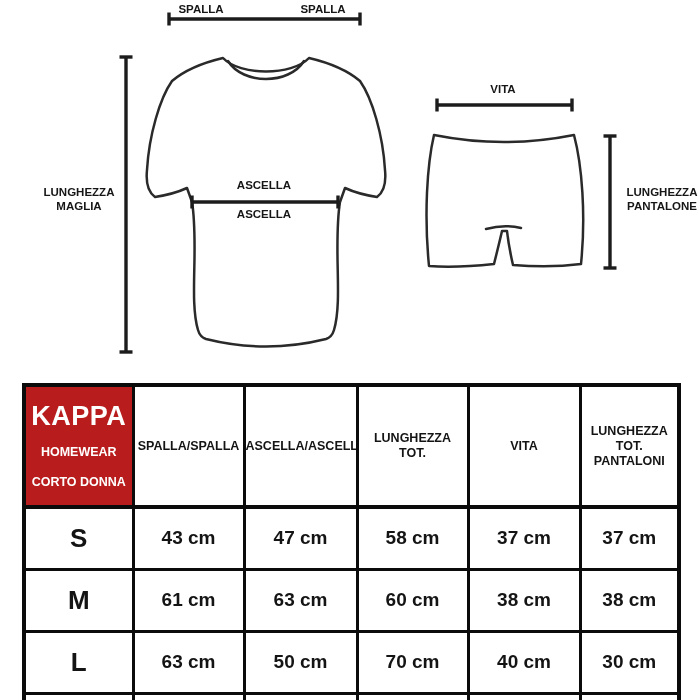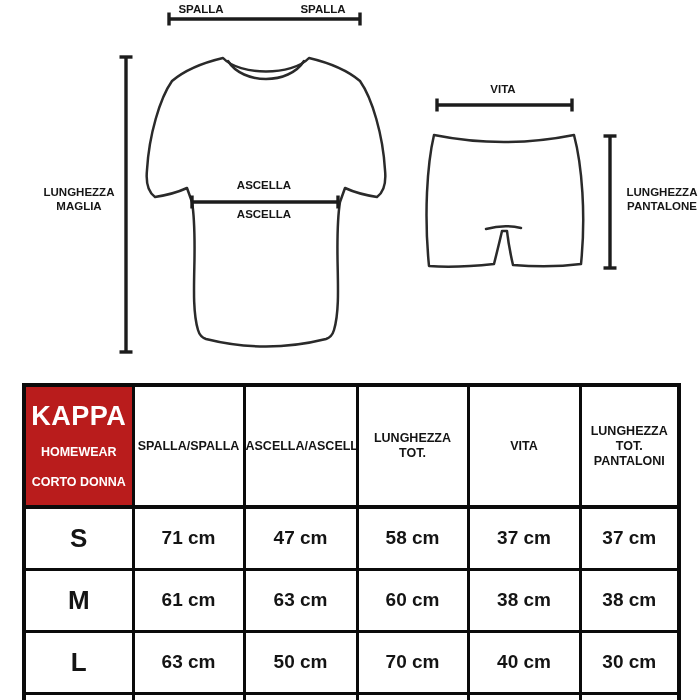--- a/index.html
+++ b/index.html
@@ -152,21 +152,21 @@
       <th>LUNGHEZZA
 TOT.</th>
       <th>VITA</th>
       <th>LUNGHEZZA TOT.
 PANTALONI</th>
     </tr>
   </thead>
   <tbody>
     <tr>
       <th class="size-cell">S</th>
-      <td>71 cm</td>
+      <td>43 cm</td>
       <td>47 cm</td>
       <td>58 cm</td>
       <td>37 cm</td>
       <td>37 cm</td>
     </tr>
     <tr>
       <th class="size-cell">M</th>
       <td>61 cm</td>
       <td>63 cm</td>
       <td>60 cm</td>

